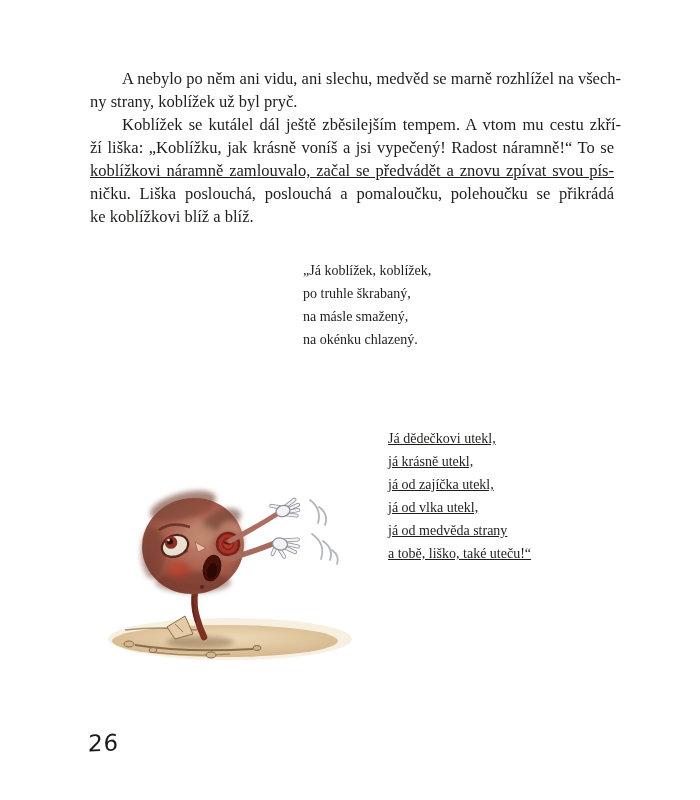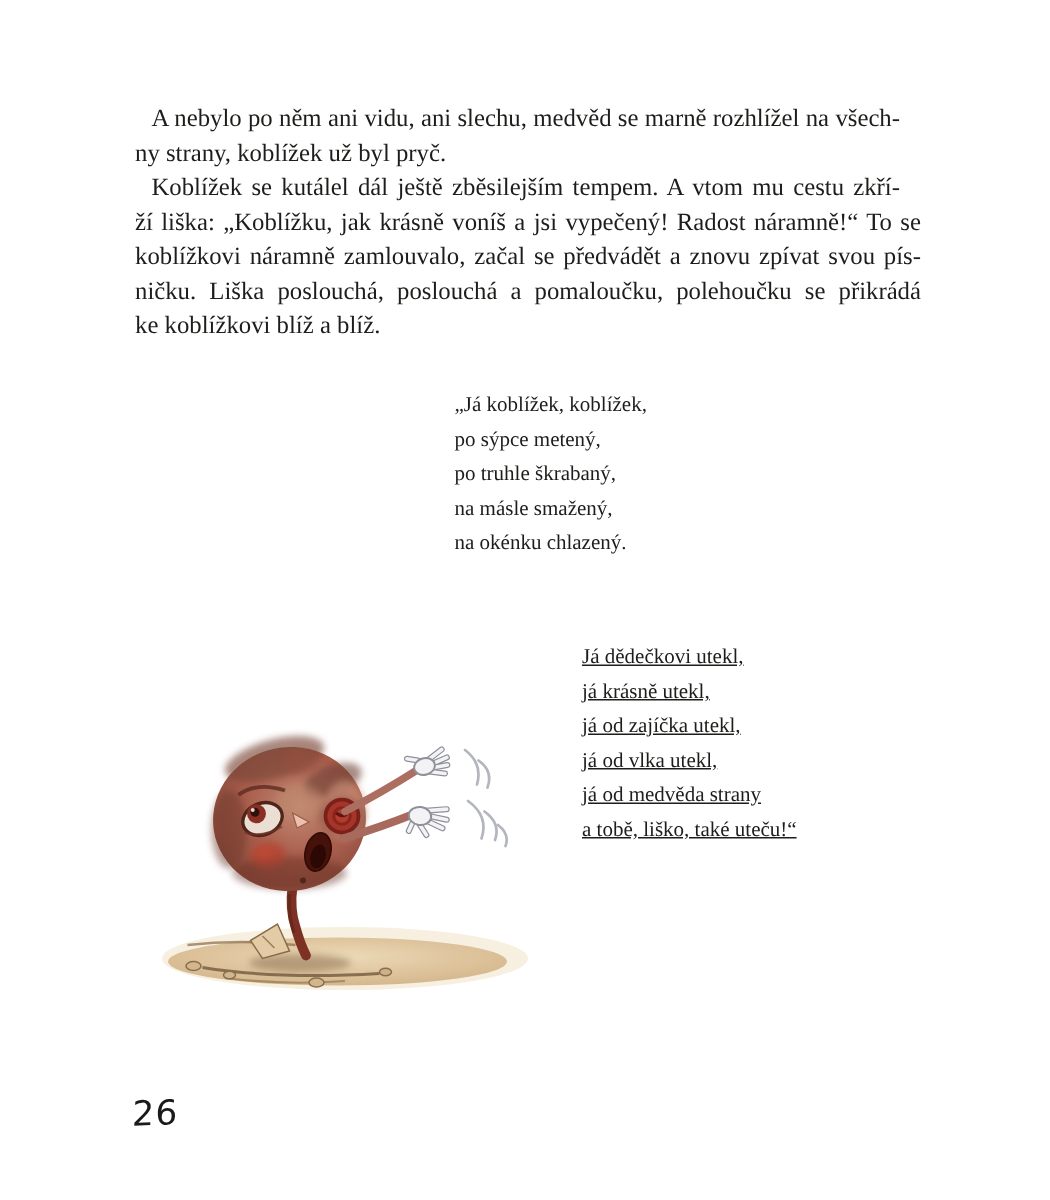--- a/index.html
+++ b/index.html
@@ -1,48 +1,47 @@
 <!DOCTYPE html>
 <html lang="cs"><head>
 <meta charset="utf-8">
 <style>
   html,body{margin:0;padding:0;}
   body{width:700px;height:800px;background:#ffffff;overflow:hidden;}
   .page{position:relative;width:700px;height:800px;background:#ffffff;
         font-family:"Liberation Serif","DejaVu Serif",serif;color:#1d1d1b;}
   .textcol{position:absolute;left:90px;top:67px;width:524px;}
   .line{font-size:16.5px;line-height:23px;white-space:nowrap;}
-  .line.ind{margin-left:11px;}
+  .line.ind{margin-left:32px;}
   .verse{position:absolute;}
   .verse .vline{font-size:14px;line-height:23px;white-space:nowrap;}
   #verse1{left:303px;top:259px;}
   #verse2{left:388px;top:427px;text-decoration:underline;}
   .pagenum{position:absolute;left:88px;top:730px;font-family:"DejaVu Sans",sans-serif;
            font-size:23px;font-weight:500;color:#1a1a18;transform:rotate(-2deg) skewX(-4deg);
            letter-spacing:1px;}
   .illus{position:absolute;left:105px;top:478px;width:250px;height:200px;}
 </style>
 </head>
 <body>
 
 <div class="page">
 
   <div class="textcol">
     <div class="line j ind" style="word-spacing: 0.0721154px;">A nebylo po něm ani vidu, ani slechu, medvěd se marně rozhlížel na všech-</div>
     <div class="line">ny strany, koblížek už byl pryč.</div>
     <div class="line j ind" style="word-spacing: 2.03977px;">Koblížek se kutálel dál ještě zběsilejším tempem. A vtom mu cestu zkří-</div>
     <div class="line j" style="word-spacing: 1.4401px;">ží liška: „Koblížku, jak krásně voníš a jsi vypečený! Radost náramně!“ To se</div>
-    <div class="line j" style="word-spacing: 1.77188px;">koblížkovi náramně zamlouvalo, začal se předvádět a znovu zpívat svou pís-</div>
+    <div class="line j" style="word-spacing: 1.77188px; text-decoration: underline;">koblížkovi náramně zamlouvalo, začal se předvádět a znovu zpívat svou pís-</div>
     <div class="line j" style="word-spacing: 4.61328px;">ničku. Liška poslouchá, poslouchá a pomaloučku, polehoučku se přikrádá</div>
     <div class="line">ke koblížkovi blíž a blíž.</div>
   </div>
 
   <div class="verse" id="verse1">
     <div class="vline">„Já koblížek, koblížek,</div>
-    <div class="vline">po sýpce metený,</div>
     <div class="vline">po truhle škrabaný,</div>
     <div class="vline">na másle smažený,</div>
     <div class="vline">na okénku chlazený.</div>
   </div>
 
   <div class="verse" id="verse2">
     <div class="vline">Já dědečkovi utekl,</div>
     <div class="vline">já krásně utekl,</div>
     <div class="vline">já od zajíčka utekl,</div>
     <div class="vline">já od vlka utekl,</div>

